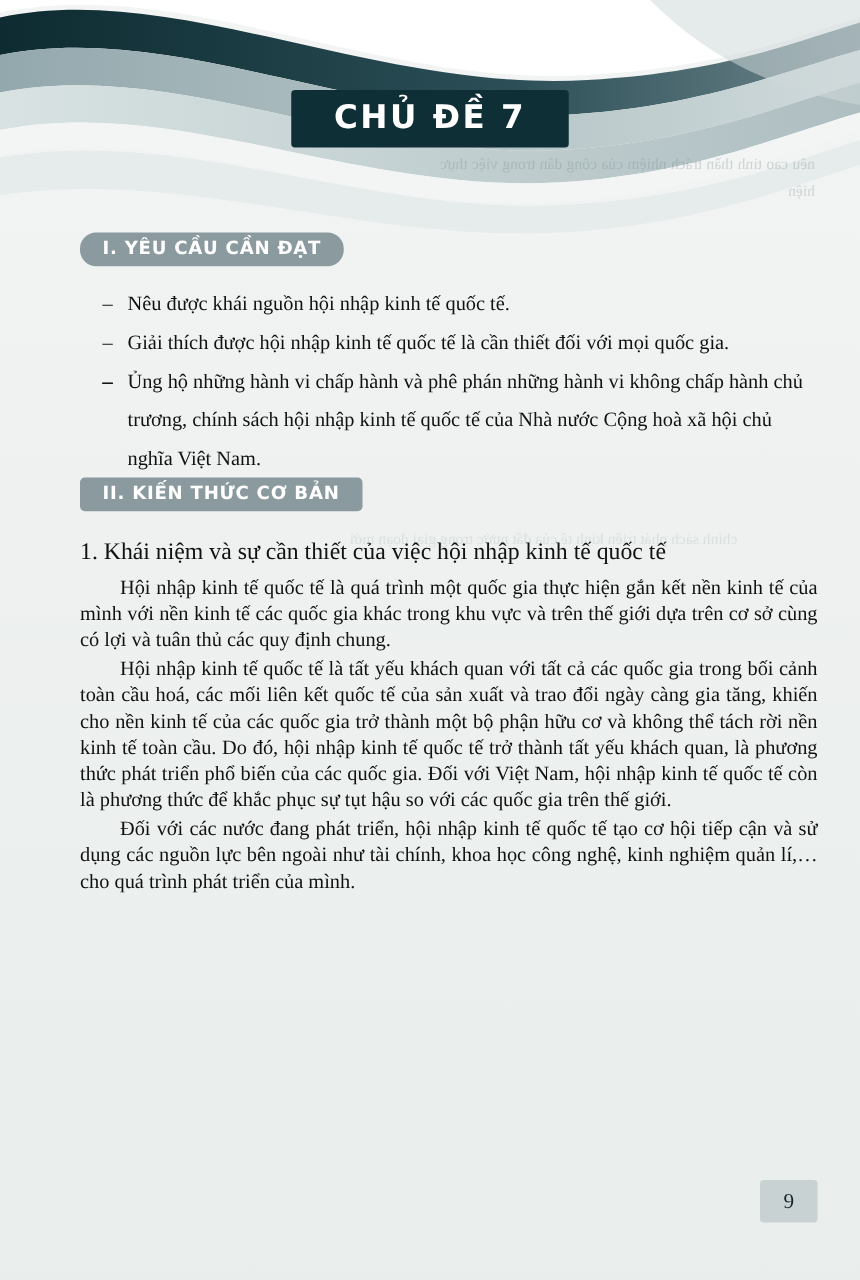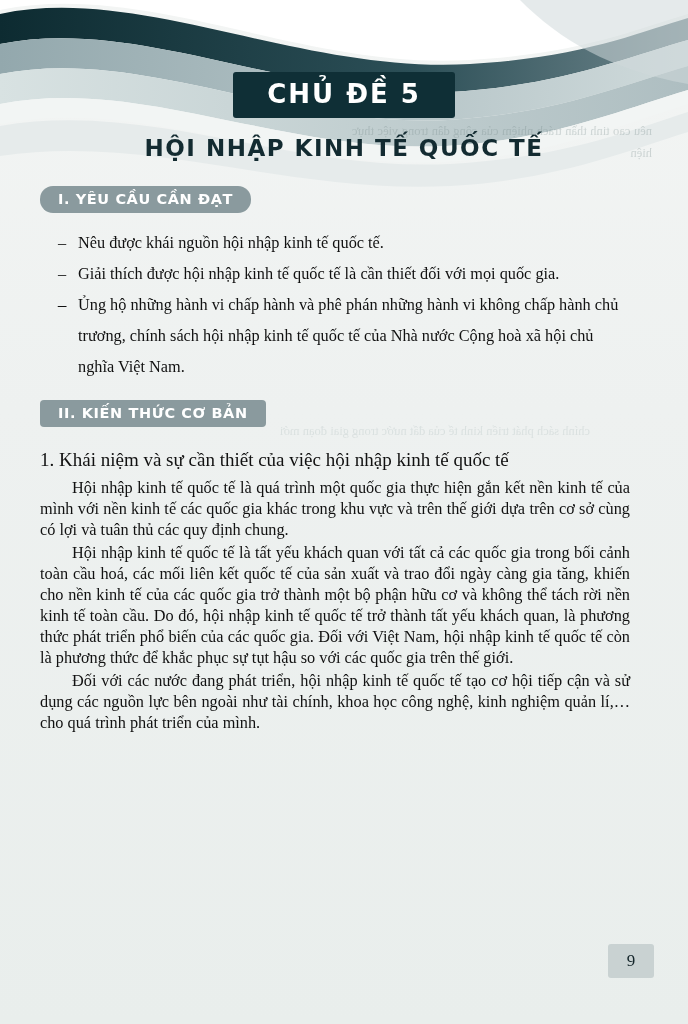--- a/index.html
+++ b/index.html
@@ -89,38 +89,37 @@
     font-weight: bold;
     font-size: 23px;
     letter-spacing: 1.5px;
     color: #132b31;
   }
 
   
   .content {
     position: absolute;
     top: 186px;
-    left: 40px;
+    left: 64px;
     width: 590px;
   }
 
   .section-head {
     display: inline-block;
     background: #8a9a9e;
     color: #ffffff;
     font-family: "DejaVu Sans", sans-serif;
     font-weight: bold;
     font-size: 14.5px;
     letter-spacing: 0.6px;
     padding: 5px 18px 6px 18px;
     border-radius: 13px 13px 13px 13px;
     margin: 0 0 8px 0;
   }
   .section-head.second {
-    margin-top: 18px;
     border-radius: 4px;
   }
 
   .bullets {
     margin: 6px 0 0 0;
     padding: 0;
     list-style: none;
   }
   .bullets li {
     position: relative;
@@ -196,22 +195,21 @@
       <path d="M0,104 C140,76 282,154 446,146 C552,140 620,110 688,90 L688,104 C618,126 548,156 444,162 C278,170 140,96 0,124 Z" fill="#f2f5f4"></path>
       <path d="M0,126 C150,100 290,172 450,164 C560,158 626,132 688,112 L688,132 C624,152 556,180 450,186 C288,194 150,134 0,156 Z" fill="#e6ebeb"></path>
       <path d="M520,0 C560,40 610,70 688,84 L688,0 Z" fill="#cfd9da" opacity="0.55"></path>
     </svg>
   </div>
 
   <div class="ghost">nêu cao tinh thần trách nhiệm của công dân trong việc thực hiện</div>
   <div class="ghost2">chính sách phát triển kinh tế của đất nước trong giai đoạn mới</div>
 
   <div class="title-block">
-    <div class="chapter-badge">CHỦ ĐỀ 5</div>
-    <div class="chapter-title">HỘI NHẬP KINH TẾ QUỐC TẾ</div>
+    <div class="chapter-badge">CHỦ ĐỀ 7</div>
   </div>
 
   <div class="content">
 
     <div class="section-head">I. YÊU CẦU CẦN ĐẠT</div>
 
     <ul class="bullets">
       <li><span class="dash">–</span><span>Nêu được khái nguồn hội nhập kinh tế quốc tế.</span></li>
       <li><span class="dash">–</span><span>Giải thích được hội nhập kinh tế quốc tế là cần thiết đối với mọi quốc gia.</span></li>
       <li><span class="dash">–</span></li>

